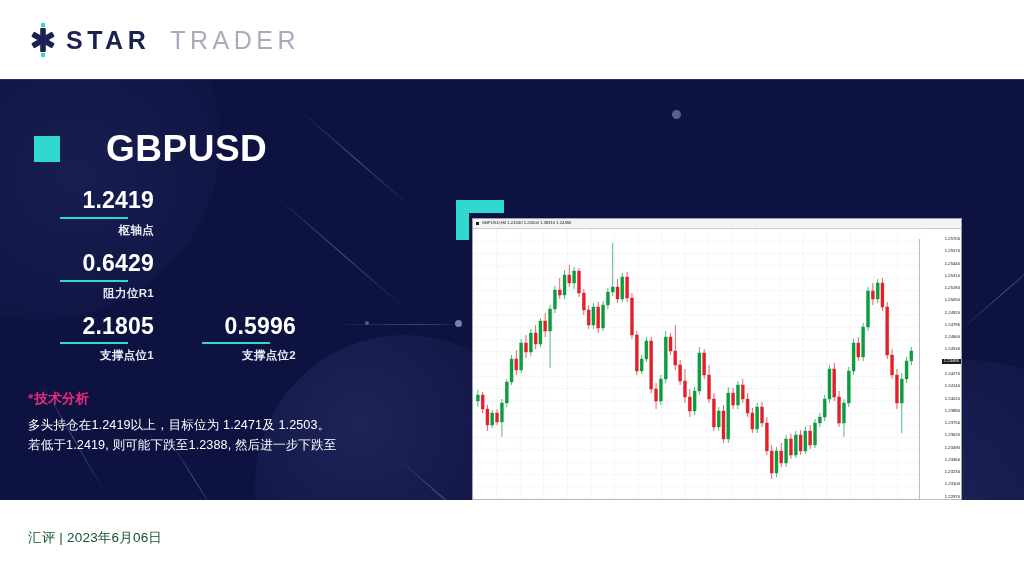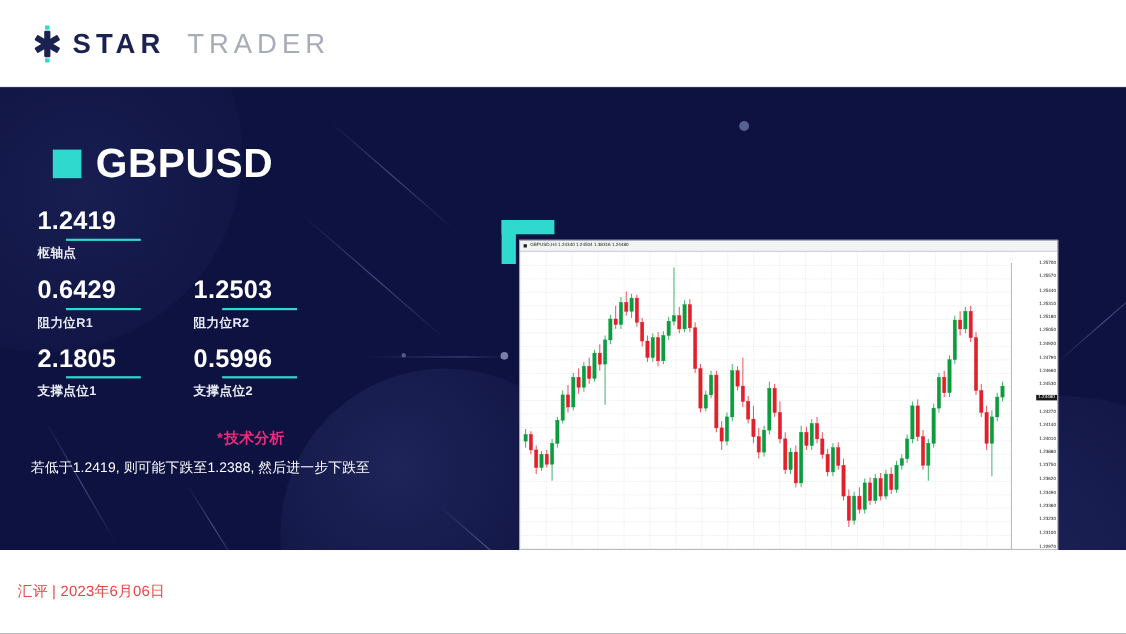--- a/index.html
+++ b/index.html
@@ -53,52 +53,51 @@
     background:rgba(160,172,225,0.45); pointer-events:none;
   }
   .hline {
     position:absolute; height:1px;
     background:linear-gradient(90deg, rgba(150,165,235,0) 0%, rgba(150,165,235,0.35) 70%, rgba(150,165,235,0) 100%);
     pointer-events:none;
   }
 
   
   .pair-row {
-    position:absolute; left:48px; top:50px;
-    display:flex; align-items:center;
+    position:absolute; left:34px; top:50px;
+    display:flex; align-items:center;gap:33px;
   }
   .pair-square {
     width:26px; height:26px; background:#2fd9cd; margin-right:13px;
   }
   .pair-name {
     color:#ffffff; font-size:37px; font-weight:700; letter-spacing:0.5px; line-height:1;
   }
 
   .levels { position:absolute; left:34px; top:108px; width:300px; }
   .lvl-row { display:flex; margin-bottom:13px; }
   .lvl {
-    width:120px; text-align:left;
+    width:120px; text-align:right;
   }
   .lvl.offset { margin-left:22px; }
   .lvl-val {
     color:#ffffff; font-size:23px; font-weight:700; line-height:1.12;
     letter-spacing:0.2px;
   }
   .lvl-underline {
     width:68px; height:2px; background:#2fd9cd; margin:3px auto 4px auto;
   }
   .lvl-label {
     color:#e9ebf5; font-size:11.5px; font-weight:700; letter-spacing:0.3px;
   }
 
   .analysis { position:absolute; left:28px; top:310px; width:400px; }
   .analysis-title {
     color:#ee2a7b; font-size:13.5px; font-weight:700; margin-bottom:7px;
     letter-spacing:0.2px;
-    text-align:center;
   }
   .analysis-title .star { margin-right:1px; }
   .analysis-body {
     color:#ffffff; font-size:12.6px; line-height:1.62; font-weight:400;
     letter-spacing:0.1px;
   }
 
   
   .bracket { position:absolute; background:#2fd9cd; }
   .br-tl-h { left:456px; top:120px; width:48px; height:13px; }
@@ -142,21 +141,21 @@
     font-size:4.1px; color:#111; line-height:11px; text-align:left;
     padding-left:2px; border-top:1px solid #b8bcc8; background:#fff;
   }
 
   
   .footer {
     position:absolute; left:0; top:500px; width:1024px; height:76px;
     background:#ffffff; display:flex; align-items:center;
   }
   .footer-text {
-    margin-left:16px; color:#ef4444; font-size:13.5px; letter-spacing:0.2px;
+    margin-left:28px; color:#14532d; font-size:13.5px; letter-spacing:0.2px;
   }
 </style>
 </head>
 <body>
 
 <div class="header">
   <div class="logo-wrap">
     <div class="logo-mark">
       <svg width="34" height="34" viewBox="0 0 34 34">
         <rect x="15" y="0" width="4" height="4" fill="#2fd9cd"></rect>
@@ -203,45 +202,41 @@
         <div class="lvl-underline"></div>
         <div class="lvl-label">枢轴点</div>
       </div>
     </div>
     <div class="lvl-row">
       <div class="lvl">
         <div class="lvl-val">0.6429</div>
         <div class="lvl-underline"></div>
         <div class="lvl-label">阻力位R1</div>
       </div>
-      <div class="lvl offset">
-        <div class="lvl-val">1.2503</div>
-        <div class="lvl-underline"></div>
-        <div class="lvl-label">阻力位R2</div>
-      </div>
     </div>
     <div class="lvl-row">
       <div class="lvl">
         <div class="lvl-val">2.1805</div>
         <div class="lvl-underline"></div>
         <div class="lvl-label">支撑点位1</div>
       </div>
       <div class="lvl offset">
         <div class="lvl-val">0.5996</div>
         <div class="lvl-underline"></div>
         <div class="lvl-label">支撑点位2</div>
       </div>
     </div>
   </div>
 
   <div class="analysis">
     <div class="analysis-title">
       <span class="star">*</span><span>技术分析</span>
     </div>
     <div class="analysis-body">
+      <div>多头持仓在1.2419以上，目标位为 1.2471及 1.2503。</div>
       <div>若低于1.2419, 则可能下跌至1.2388, 然后进一步下跌至</div>
     </div>
   </div>
 
   <div class="bracket br-tl-h"></div>
   <div class="bracket br-tl-v"></div>
 
   <div class="chart-panel">
     <div class="chart-head">
       <div class="dot-mark"></div>

